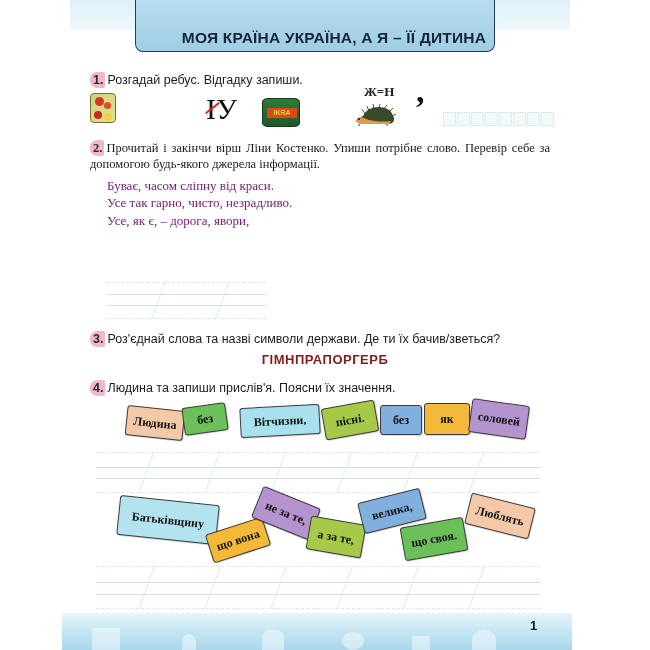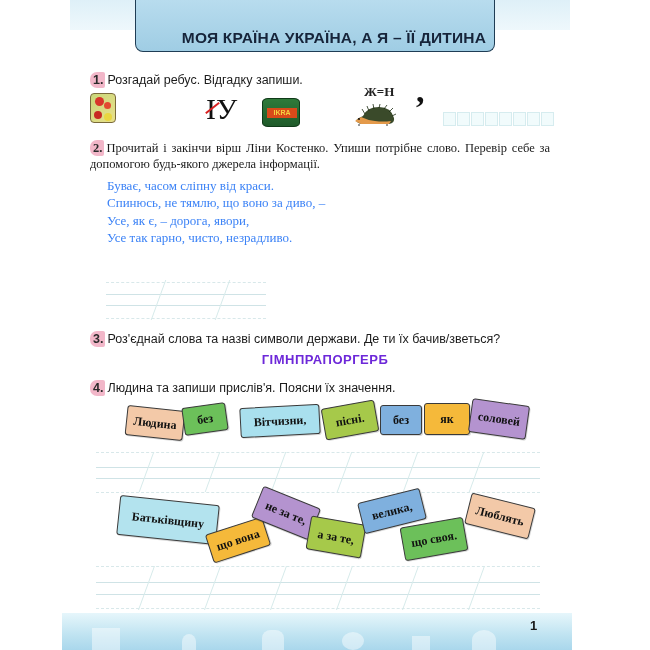--- a/index.html
+++ b/index.html
@@ -73,36 +73,36 @@
     position: absolute; left: 443px; top: 112px; display: flex;
   }
   .answer-cells span {
     display: block; width: 13px; height: 14px;
     border: 1px solid #d6ecef; background: #f1fbfc; margin-right: 1px;
   }
 
   
   .poem {
     position: absolute; left: 107px; top: 177px;
-    font-family: "Liberation Serif", serif; font-size: 13px; line-height: 17.3px; color: #3b82f6;
+    font-family: "Liberation Serif", serif; font-size: 13px; line-height: 17.3px; color: #701a75;
   }
 
   
   .lines { position: absolute; }
   .lines .l { position: absolute; left: 0; right: 0; height: 0; }
   .lines .solid { border-top: 1px solid #cfe3e6; }
   .lines .dash { border-top: 1px dashed #d8e8ea; }
   .lines .slant {
     position: absolute; width: 1px; background: #d6eaea; transform: skewX(-20deg);
   }
 
   .anagram {
     position: absolute; left: 0; width: 650px; top: 352px; text-align: center;
     font-family: "Liberation Sans", sans-serif; font-weight: bold; font-size: 13px;
-    color: #6d28d9; letter-spacing: 0.5px;
+    color: #7f1d1d; letter-spacing: 0.5px;
   }
 
   
   .puzzle {
     position: absolute; display: flex; align-items: center; justify-content: center;
     font-family: "Liberation Serif", serif; font-weight: bold; font-size: 12px; color: #111;
     border: 1.2px solid #3a3a3a; border-radius: 3px;
     box-shadow: 1px 1px 0 rgba(0,0,0,0.15);
     white-space: nowrap;
   }
@@ -177,23 +177,22 @@
     <span></span>
     <span></span>
   </div>
 
   <div class="task" style="left:90px; top:140px; width:460px; text-align:justify;font-family:Liberation Serif, serif;">
     <span class="task-num">2.</span><span>Прочитай і закінчи вірш Ліни Костенко. Упиши потрібне слово. Перевір себе за допомогою будь-якого джерела інформації.</span>
   </div>
 
   <div class="poem">
     <div>Буває, часом сліпну від краси.</div>
-    <div>Спинюсь, не тямлю, що воно за диво, –</div>
+    <div>Усе так гарно, чисто, незрадливо.</div>
     <div>Усе, як є, – дорога, явори,</div>
-    <div>Усе так гарно, чисто, незрадливо.</div>
   </div>
 
   <div class="lines" style="left:106px; top:280px; width:160px; height:40px;">
     <div class="l dash" style="top:2px;"></div>
     <div class="l solid" style="top:14px;"></div>
     <div class="l solid" style="top:25px;"></div>
     <div class="l dash" style="top:38px;"></div>
     <div class="slant" style="left:52px; top:0; height:40px;"></div>
     <div class="slant" style="left:116px; top:0; height:40px;"></div>
   </div>

